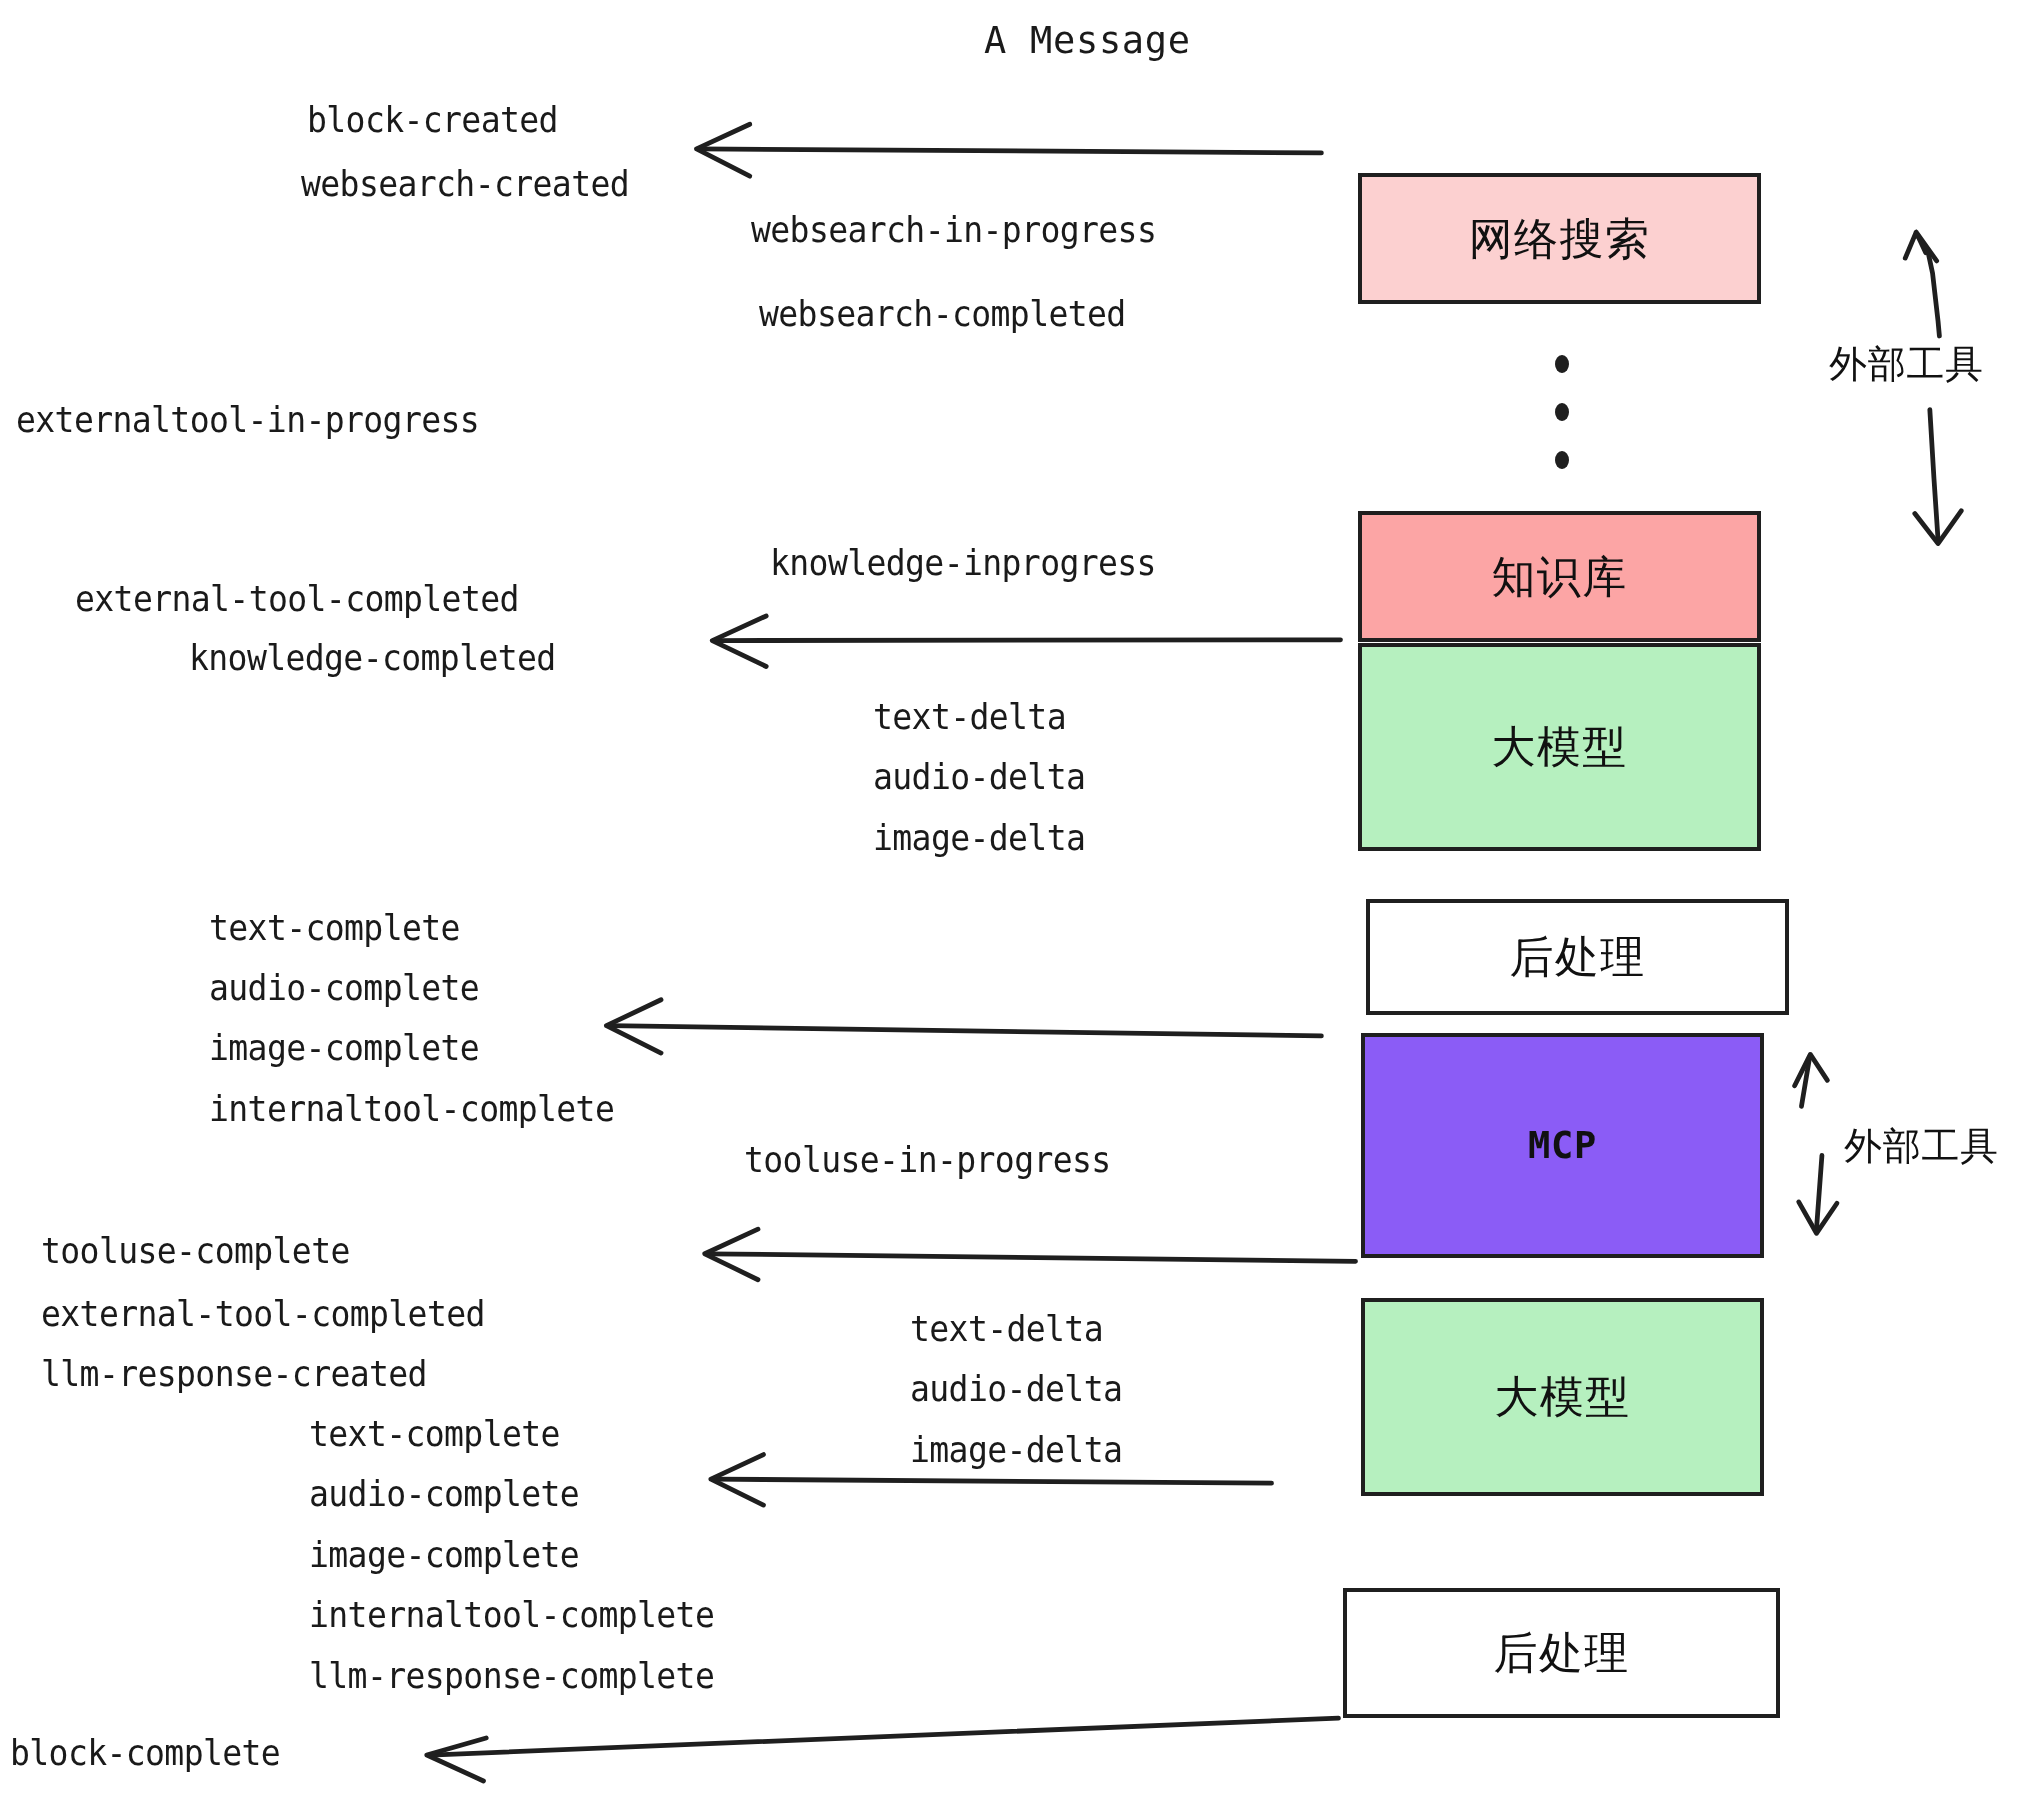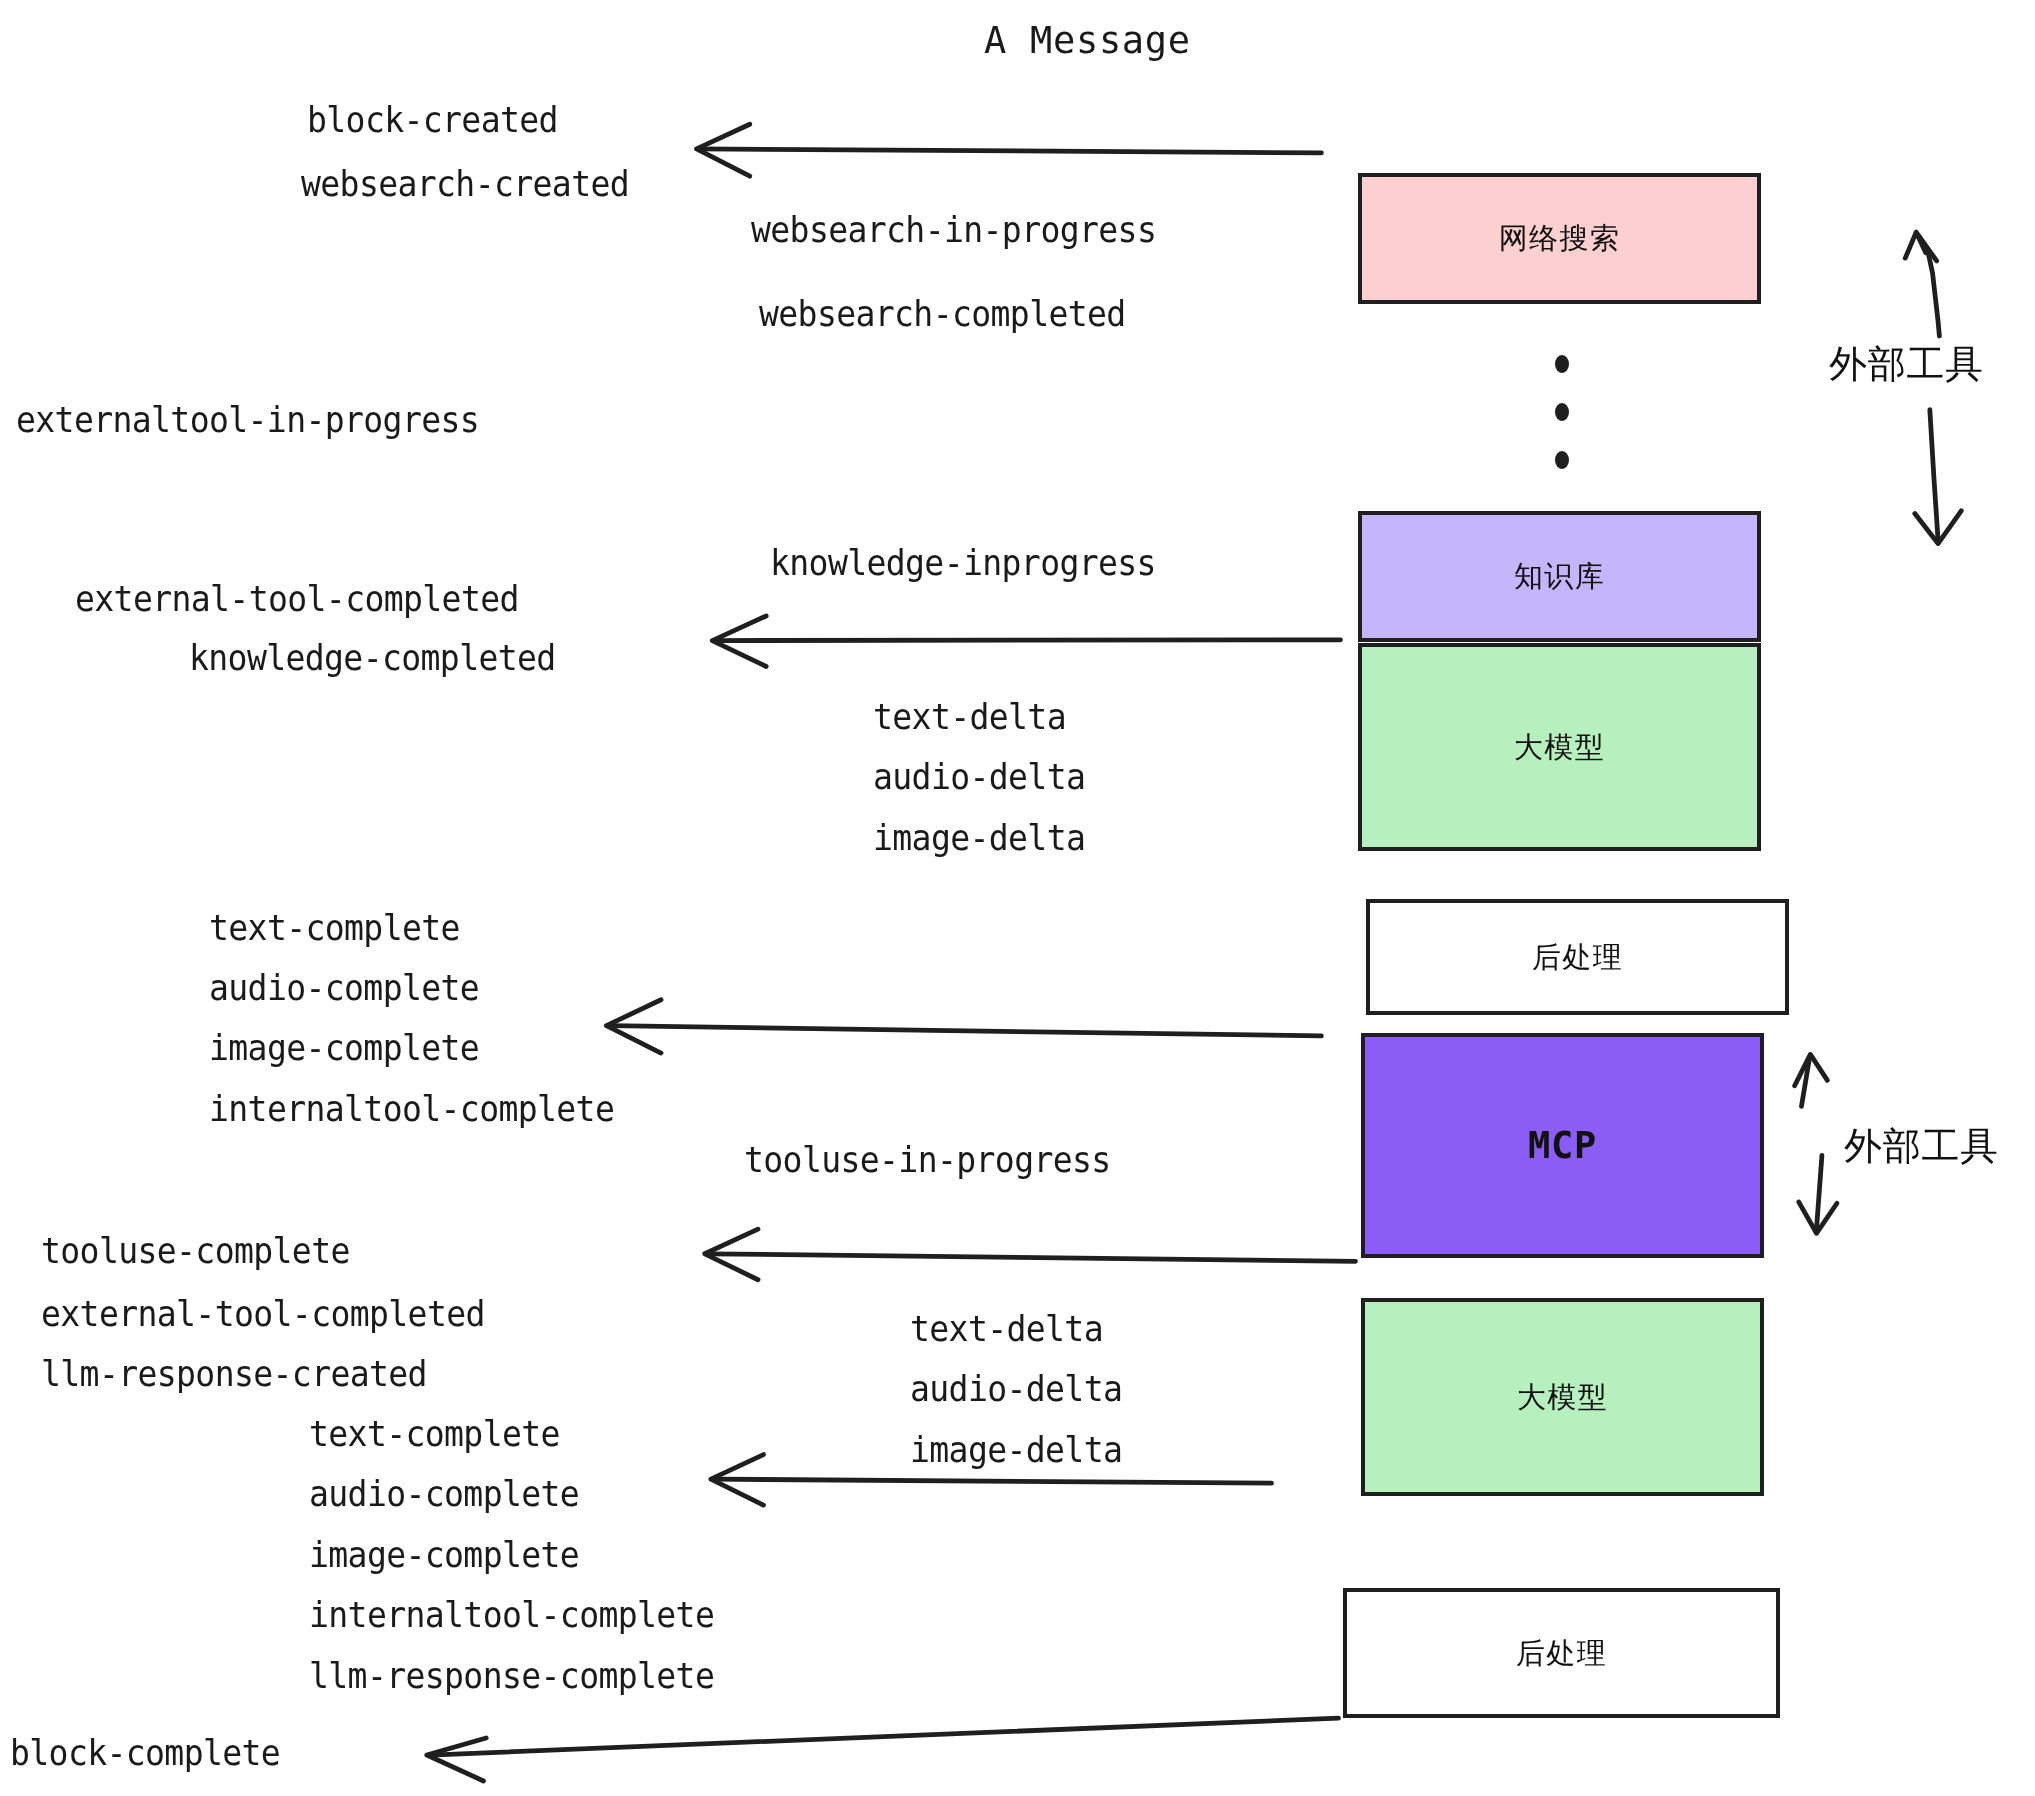--- a/index.html
+++ b/index.html
@@ -41,21 +41,21 @@
   .node-box {
     position: absolute;
     box-sizing: border-box;
     border: 4.1px solid #1f1f1f;
     display: flex;
     align-items: center;
     justify-content: center;
   }
   .node-label-cjk {
     font-family: "DejaVu Sans", sans-serif;
-    font-size: 29px;
+    font-size: 44px;
     font-weight: 400;
     color: #111111;
     letter-spacing: 1.4px;
     line-height: 1;
   }
   .node-label-latin {
     font-family: "DejaVu Sans Mono", monospace;
     font-size: 37px;
     font-weight: 600;
     color: #111111;
@@ -92,21 +92,21 @@
 <body>
 
 <div id="canvas">
 
   <div class="title-label" style="left:984px; top:22px;">A Message</div>
 
   <div class="node-box" style="left:1358px; top:173px; width:403px; height:131px; background:#fcd0d0;">
     <span class="node-label-cjk">网络搜索</span>
   </div>
 
-  <div class="node-box" style="left:1358px; top:511px; width:403px; height:131px; background:#c4b5fd;">
+  <div class="node-box" style="left:1358px; top:511px; width:403px; height:131px; background:#fca5a5;">
     <span class="node-label-cjk">知识库</span>
   </div>
 
   <div class="node-box" style="left:1358px; top:643px; width:403px; height:208px; background:#b6f0bf;">
     <span class="node-label-cjk">大模型</span>
   </div>
 
   <div class="node-box" style="left:1366px; top:899px; width:423px; height:116px; background:#ffffff;">
     <span class="node-label-cjk">后处理</span>
   </div>

